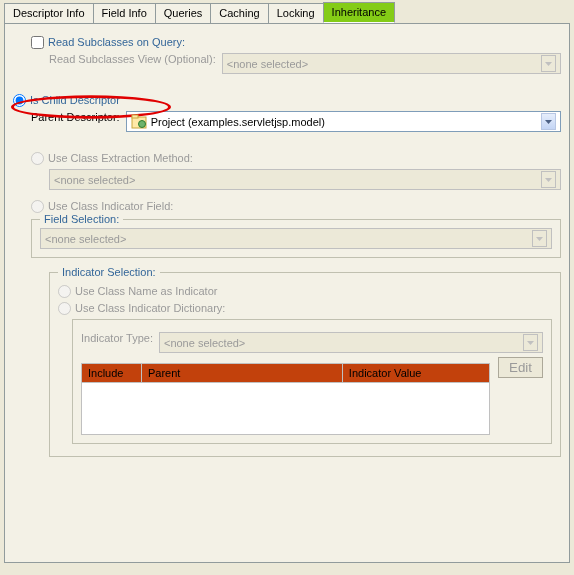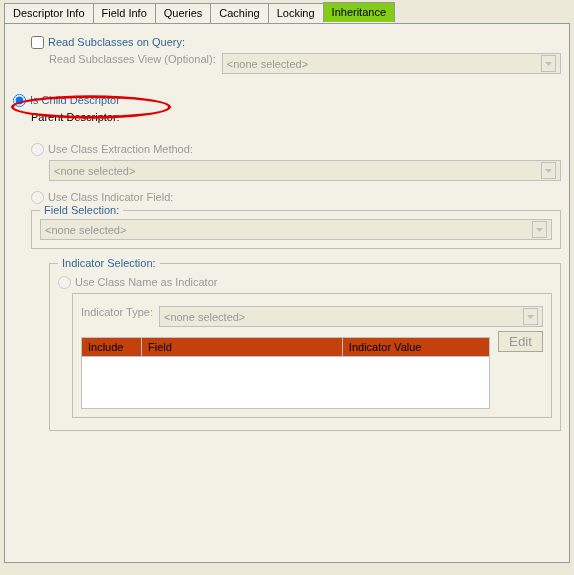--- a/index.html
+++ b/index.html
@@ -162,20 +162,35 @@
   <div class="gap"></div>
 
   <div class="row radio-row" style="margin-top:10px">
     <input type="radio" name="rootchild" checked="" style="">
     <label class="teal-text">Is Child Descriptor</label>
   </div>
   <div class="red-circle"></div>
 
   <div class="row indent1">
     <span class="enabled-text">Parent Descriptor:</span>
+    <div class="combo white">
+      <span class="proj-icon">
+        <svg width="16" height="16" viewBox="0 0 16 16">
+            <rect x="1" y="3" width="14" height="11" fill="#ffe9a8" stroke="#c9a63f"></rect>
+            <rect x="1" y="1" width="6" height="3" fill="#ffe9a8" stroke="#c9a63f"></rect>
+            <circle cx="11" cy="10" r="3.5" fill="#6db36d" stroke="#2f7d2f"></circle>
+          </svg>
+      </span>
+      <span class="value">Project (examples.servletjsp.model)</span>
+      <div class="arrow">
+          <svg viewBox="0 0 7 4">
+            <path d="M0 0 L3.5 4 L7 0 Z" fill="#4d6185"></path>
+          </svg>
+        </div>
+    </div>
   </div>
 
   <div class="gap"></div>
     <div class="gap"></div>
 
 
   <div class="row indent1 subsection">
     <input type="radio" disabled="" style="">
     <label class="disabled-text">Use Class Extraction Method:</label>
   </div>
@@ -206,40 +221,44 @@
         </div>
     </div>
   </div>
 
   <div class="fieldset" style="margin-left:36px; margin-top:14px; padding-bottom:12px">
     <span class="legend teal">Indicator Selection:</span>
 
     <div class="row">
       <input type="radio" disabled="" style="">
       <label class="disabled-text">Use Class Name as Indicator</label>
+    </div>
+    <div class="row">
+      <input type="radio" disabled="" style="">
+      <label class="disabled-text">Use Class Indicator Dictionary:</label>
     </div>
 
     <div class="fieldset" style="margin-left:14px; margin-top:4px; border-top:1px solid #c0c0b0;">
       <div class="row">
         <span class="disabled-text">Indicator Type:</span>
         <div class="combo">
           <span class="value">&lt;none selected&gt;</span>
           <div class="arrow dis">
               <svg viewBox="0 0 7 4">
                 <path d="M0 0 L3.5 4 L7 0 Z" fill="#c0c0c0"></path>
               </svg>
             </div>
         </div>
       </div>
 
       <div class="table-wrap">
         <div class="table">
           <div class="thead">
             <div class="th" style="width:60px">Include</div>
-            <div class="th" style="flex:1.4">Field</div>
+            <div class="th" style="flex:1.4">Parent</div>
             <div class="th" style="flex:1; border-right:none">Indicator Value</div>
           </div>
         </div>
         <button class="btn" disabled="">Edit</button>
       </div>
     </div>
   </div>
 
 </div>
 

